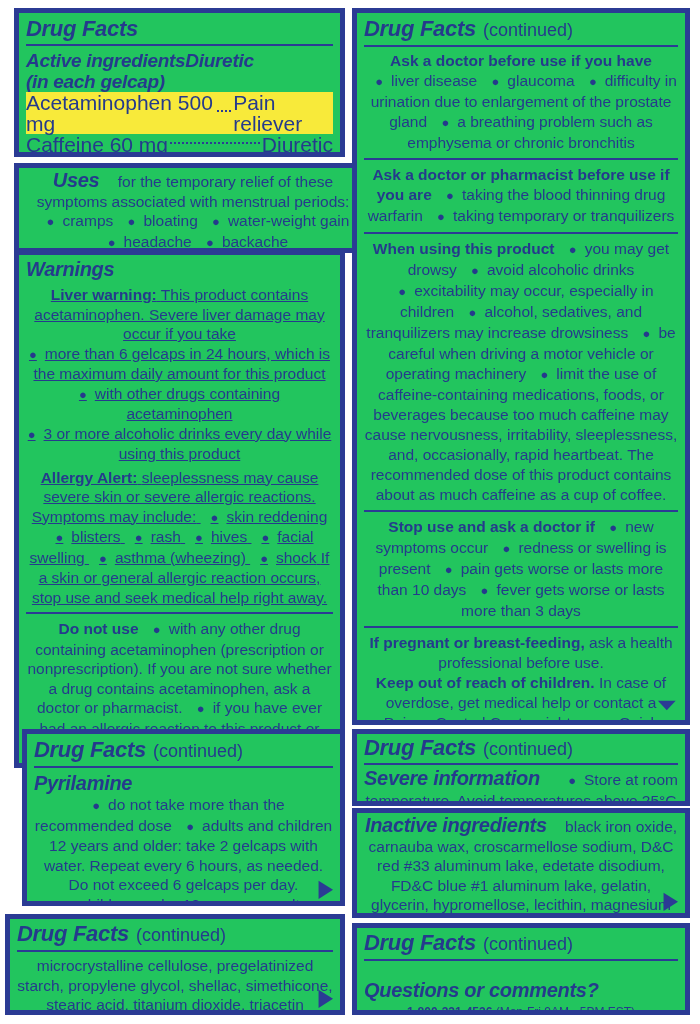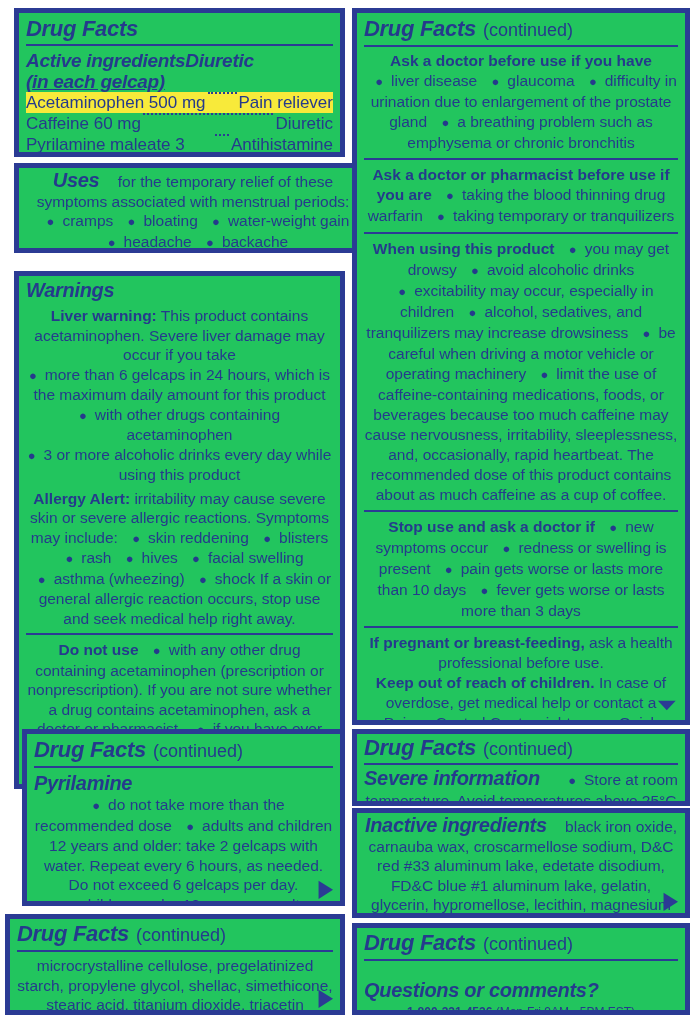--- a/index.html
+++ b/index.html
@@ -19,30 +19,30 @@
   }
   .title-row{font-size:22px;font-weight:bold;font-style:italic;line-height:26px;letter-spacing:-0.3px;}
   .tsuf{font-size:18px;font-weight:normal;font-style:normal;letter-spacing:0;margin-left:7px;}
   .rule{border-top:2px solid var(--navy);margin:2px 0 4px 0;}
   .rule2{border-top:2px solid var(--navy);margin:5px 0 5px 0;}
   p{margin:0;font-size:15.5px;line-height:19.5px;text-align:center;}
   .col2 p{line-height:20px;}
   .sechead{font-size:20px;font-weight:bold;font-style:italic;letter-spacing:-0.3px;}
   .sechead.inl{margin-right:14px;}
   .b{font-weight:bold;}
-  .mt{margin-top:4px;}
+  .mt{margin-top:4px;text-decoration:underline;}
   .blt{margin-left:10px;}
   .blt .dot{margin-right:8px;font-size:13px;}
   .list-block .blt{display:block;margin-left:0;}
   .arrow{position:absolute;right:7px;bottom:2px;font-size:19px;color:var(--navy);transform:scaleY(1.25);}
   .arrow-down{position:absolute;right:10px;bottom:6px;font-size:16px;color:var(--navy);transform:scaleX(1.9);}
   
   .ah{display:flex;justify-content:flex-start;font-size:19px;font-weight:bold;font-style:italic;line-height:21px;letter-spacing:-0.3px;}
-  .ah2{font-size:19px;font-weight:bold;font-style:italic;line-height:21px;letter-spacing:-0.3px;text-decoration:underline;}
-  .ingrow{display:flex;align-items:flex-start;font-size:17px;line-height:21px;}
+  .ah2{font-size:19px;font-weight:bold;font-style:italic;line-height:21px;letter-spacing:-0.3px;}
+  .ingrow{display:flex;align-items:center;font-size:21px;line-height:21px;}
   .ingrow .lead{flex:1;border-bottom:2px dotted var(--navy);margin:0 2px 4px 2px;min-width:14px;}
   .hl{background:var(--hl);}
   .phone{font-size:12px;line-height:21px;}
 </style>
 </head>
 <body>
 
 <div class="panel" style="left:14px;top:8px;width:331px;height:149px;">
   <div class="title-row">
     <span>Drug Facts</span>
@@ -71,30 +71,30 @@
 </div>
 
 <div class="panel" style="left:14px;top:163px;width:358px;height:90px;">
   <p>
     <span class="sechead inl">Uses</span>
     <span>for the temporary relief of these symptoms associated with menstrual periods:</span>
     <span><span class="blt"><span class="dot">●</span><span>cramps</span></span> <span class="blt"><span class="dot">●</span><span>bloating</span></span> <span class="blt"><span class="dot">●</span><span>water-weight gain</span></span> <span class="blt"><span class="dot">●</span><span>headache</span></span> <span class="blt"><span class="dot">●</span><span>backache</span></span>   </span>
   </p>
 </div>
 
-<div class="panel" style="left:14px;top:271px;width:331px;height:518px;">
+<div class="panel" style="left:14px;top:250px;width:331px;height:518px;">
   <div class="sechead">Warnings</div>
   <p class="mt">
     <span class="b">Liver warning:</span>
     <span>This product contains acetaminophen.  Severe liver damage may occur if you take</span>
     <span class="list-block"><span class="blt"><span class="dot">●</span><span>more than 6 gelcaps in 24 hours, which is the maximum daily amount for this product</span></span> <span class="blt"><span class="dot">●</span><span>with other drugs containing acetaminophen</span></span> <span class="blt"><span class="dot">●</span><span>3 or more alcoholic drinks every day while using this product</span></span> </span>
   </p>
   <p class="mt">
     <span class="b">Allergy Alert:</span>
-    <span>irritability may cause severe skin or severe allergic reactions.  Symptoms may include:</span>
+    <span>sleeplessness may cause severe skin or severe allergic reactions.  Symptoms may include:</span>
     <span><span class="blt"><span class="dot">●</span><span>skin reddening</span></span> <span class="blt"><span class="dot">●</span><span>blisters</span></span> <span class="blt"><span class="dot">●</span><span>rash</span></span> <span class="blt"><span class="dot">●</span><span>hives</span></span> <span class="blt"><span class="dot">●</span><span>facial swelling</span></span> <span class="blt"><span class="dot">●</span><span>asthma (wheezing)</span></span> <span class="blt"><span class="dot">●</span><span>shock</span></span> </span>
     <span>If a skin or general allergic reaction occurs, stop use and seek medical help right away.</span>
   </p>
   <div class="rule2"></div>
   <p>
     <span class="b">Do not use</span>
     <span><span class="blt"><span class="dot">●</span><span>with any other drug containing acetaminophen (prescription or nonprescription). If you are not sure whether a drug contains acetaminophen, ask a doctor or pharmacist.</span></span> <span class="blt"><span class="dot">●</span><span>if you have ever had an allergic reaction to this product or any of its ingredients</span></span> </span>
   </p>
   <span class="arrow">▶</span>
 </div>

